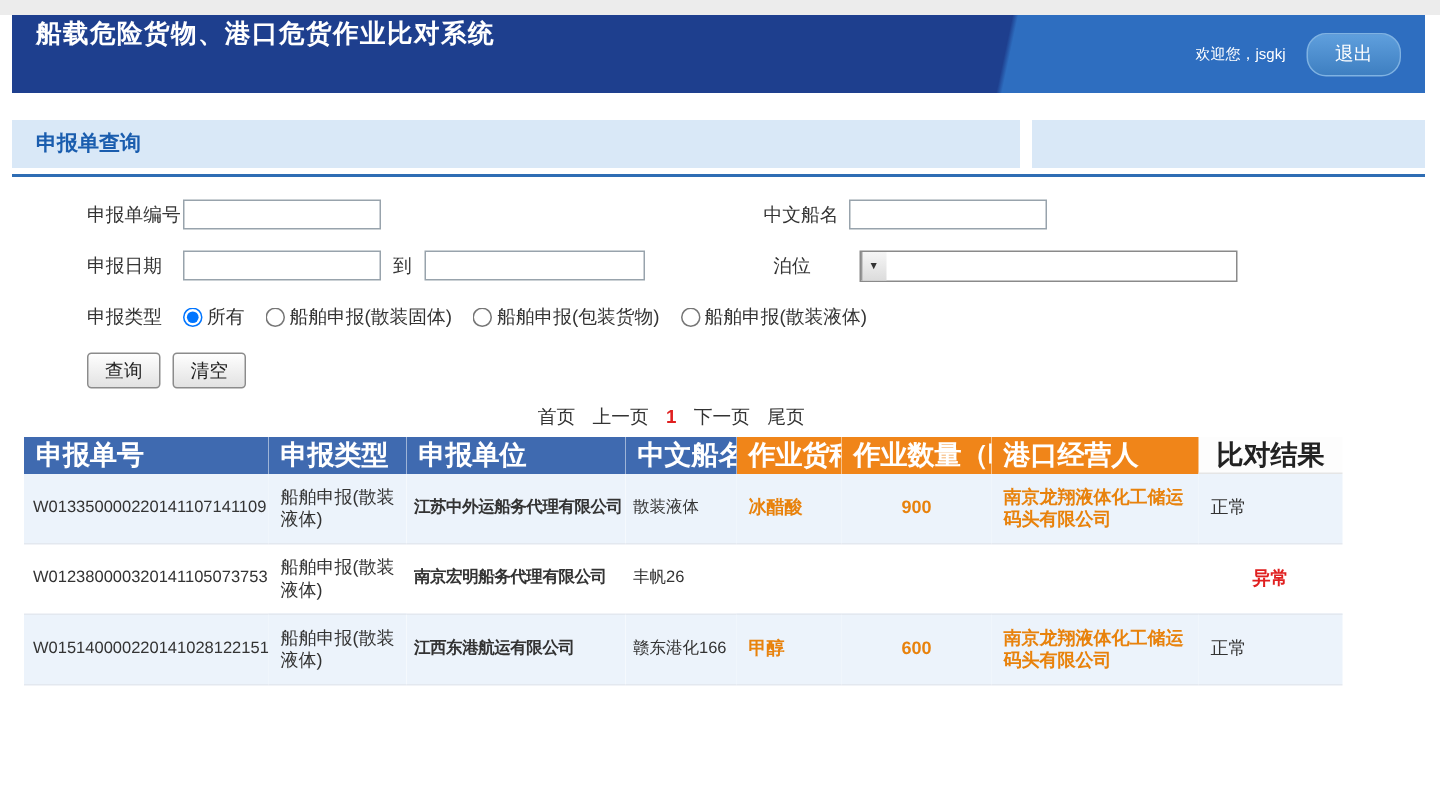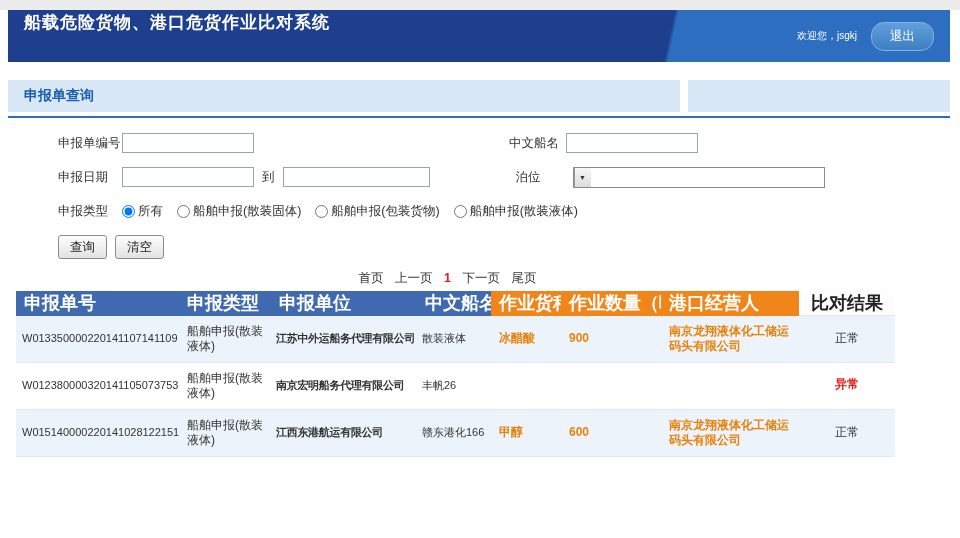--- a/index.html
+++ b/index.html
@@ -84,23 +84,23 @@
   .grid th { height: 16px; font-weight: bold; font-size: 18px; padding: 0 8px; text-align: left; overflow: hidden; white-space: nowrap; }
   th.h-blue   { background: var(--table-header-blue, #3f6ab0); color: #fff; }
   th.h-orange { background: var(--table-header-orange, #f08519); color: #fff; }
   th.h-plain  { background: #fdfdfd; color: #222; text-align: center; border-bottom: 1px solid #e5e5e5; }
   .grid td { padding: 8px; border-bottom: 1px solid #e3e8ef; vertical-align: middle; line-height: 15px; word-break: break-all; background: #fff; }
   tr.alt td { background: var(--row-alt, #ecf3fb); }
   td.cell-no   { font-size: 11px; white-space: nowrap; padding-left: 6px; padding-right: 2px; overflow: hidden; }
   td.cell-unit { font-size: 11px; white-space: nowrap; letter-spacing: -0.3px; padding-left: 5px; padding-right: 2px; overflow: hidden; font-weight: bold; }
   td.cell-ship { font-size: 11px; white-space: nowrap; padding-left: 5px; padding-right: 2px; overflow: hidden; }
   td.orange { color: var(--orange-text, #e8820c); font-weight: bold; }
-  td.center { }
-  td.res-normal { color: #333; text-align: center; }
-  td.res-abnormal { color: var(--red-text, #e02020); font-weight: bold; text-align: center; font-family: Liberation Mono, monospace; }
+  td.center { text-align: center; }
+  td.res-normal { color: #333; }
+  td.res-abnormal { color: var(--red-text, #e02020); font-weight: bold; text-align: center; }
 </style>
 </head>
 <body>
 
 <div class="page">
   <div class="top-strip"></div>
 
   <div class="topbar">
     <div class="app-title">船载危险货物、港口危货作业比对系统</div>
     <div class="topbar-right">

